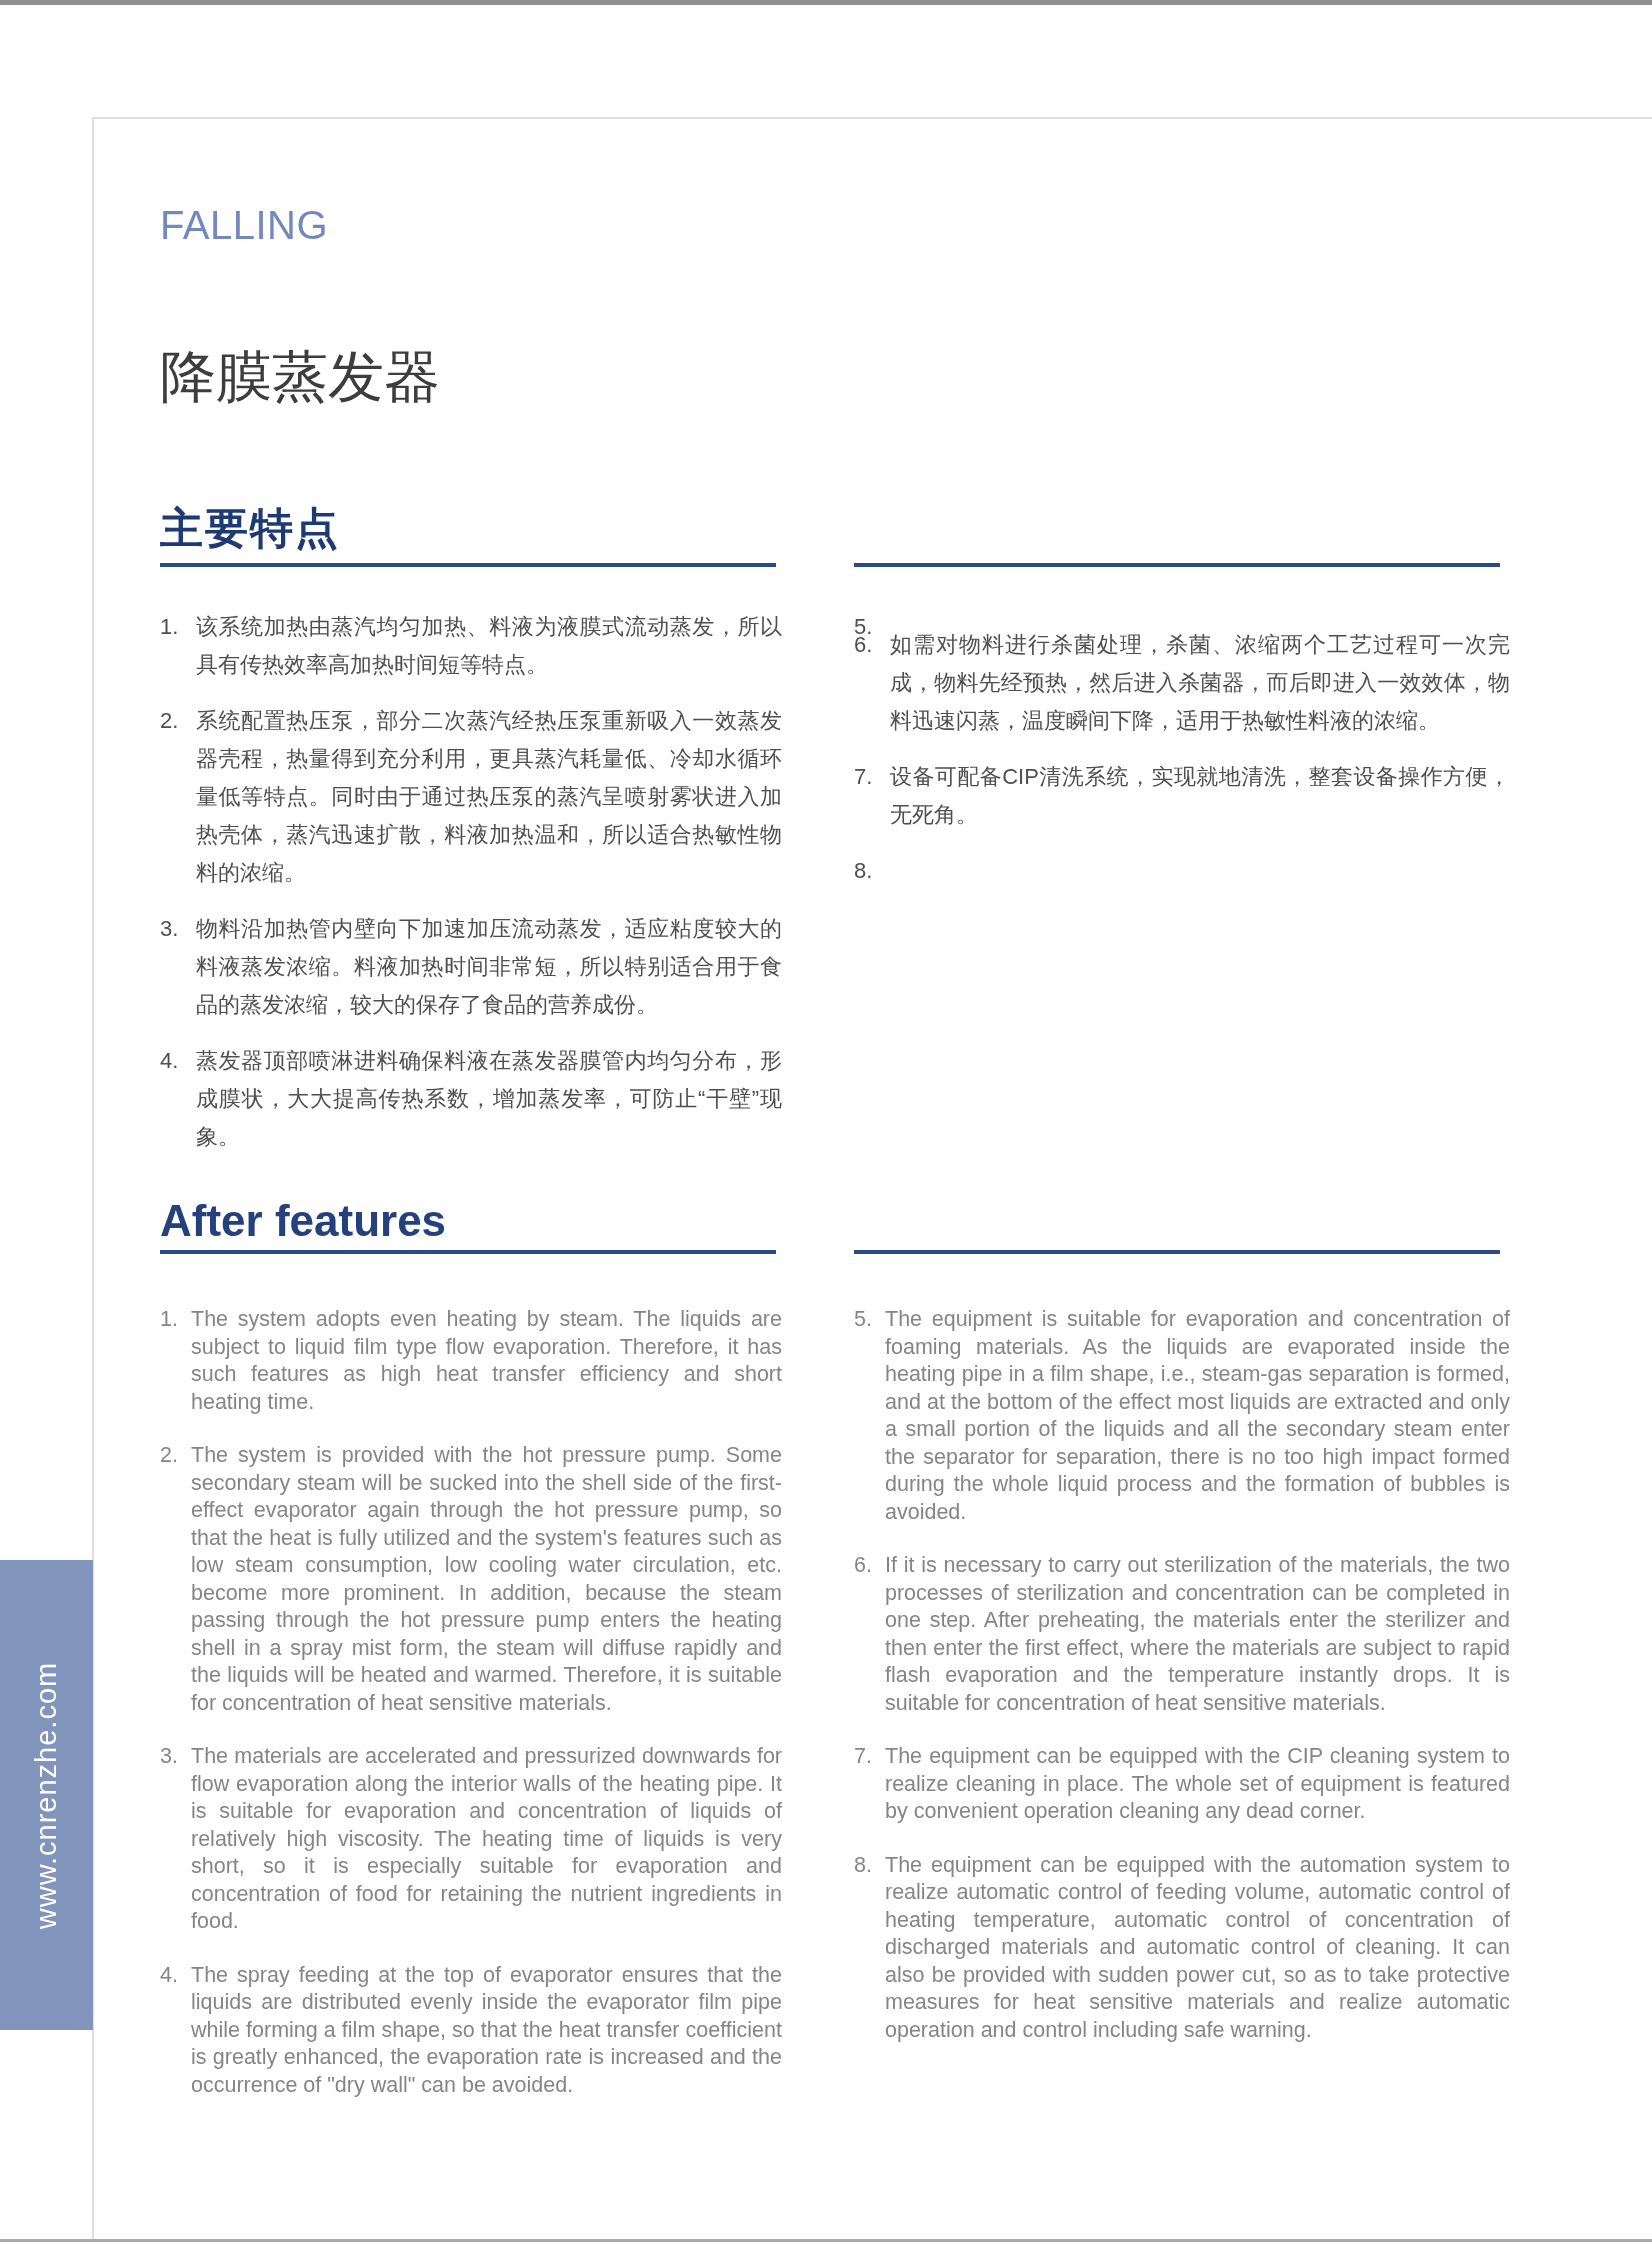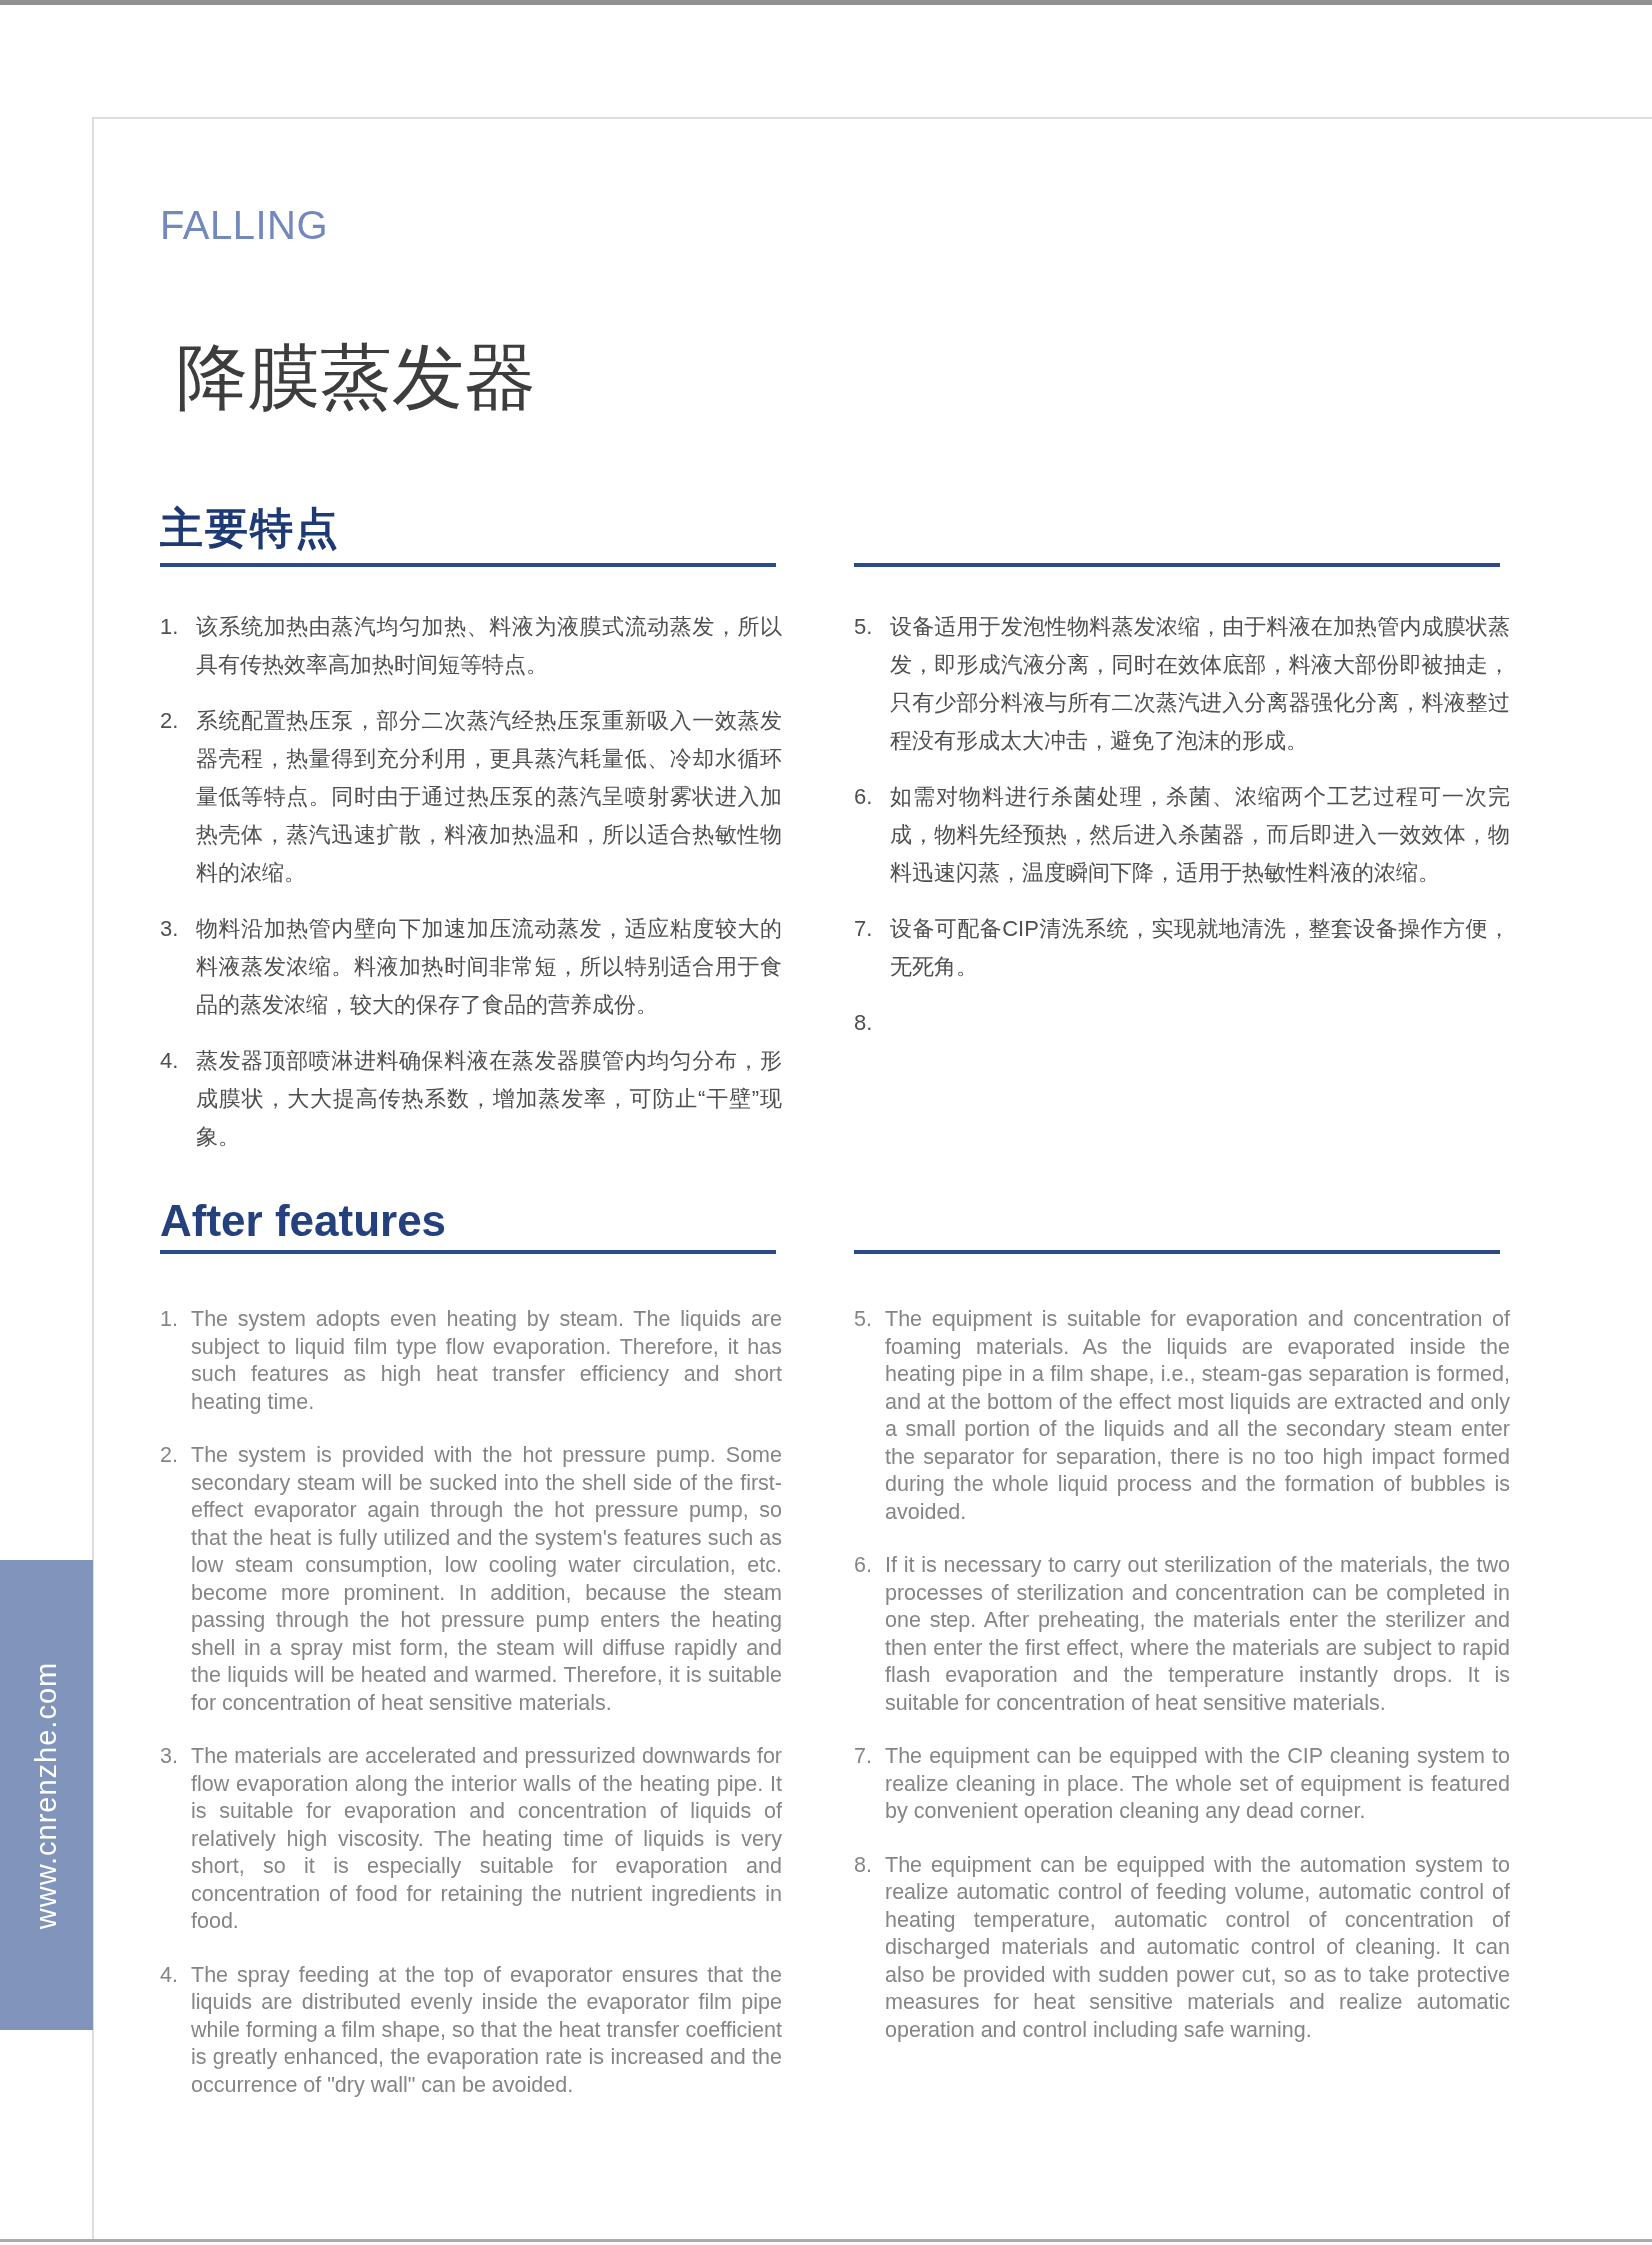--- a/index.html
+++ b/index.html
@@ -19,22 +19,22 @@
   .sidebar-url{
     transform:rotate(-90deg);white-space:nowrap;color:#ffffff;
     font-size:29px;letter-spacing:1px;font-weight:400;
   }
 
   .title-en{
     position:absolute;left:160px;top:192px;color:#7389be;
     font-size:40px;line-height:67px;letter-spacing:0.5px;font-weight:400;
   }
   .title-cn{
-    position:absolute;left:176px;top:346px;color:#3d3d3d;
-    font-size:72px;line-height:62px;font-weight:400;
+    position:absolute;left:160px;top:346px;color:#3d3d3d;
+    font-size:56px;line-height:62px;font-weight:400;
   }
 
   .heading-cn{
     position:absolute;left:160px;top:500px;color:#1d3a74;
     font-size:43px;font-weight:bold;letter-spacing:2px;text-align:right;
   }
   .heading-en{
     position:absolute;left:160px;top:1196px;color:#24417e;
     font-size:44px;font-weight:bold;letter-spacing:0px;
   }
@@ -84,21 +84,21 @@
 <div class="rule rule-cn-right"></div>
 
 <div class="list list-cn-left">
   <p class="cn-item"><span class="num">1.</span><span>该系统加热由蒸汽均匀加热、料液为液膜式流动蒸发，所以具有传热效率高加热时间短等特点。</span></p>
   <p class="cn-item"><span class="num">2.</span><span>系统配置热压泵，部分二次蒸汽经热压泵重新吸入一效蒸发器壳程，热量得到充分利用，更具蒸汽耗量低、冷却水循环量低等特点。同时由于通过热压泵的蒸汽呈喷射雾状进入加热壳体，蒸汽迅速扩散，料液加热温和，所以适合热敏性物料的浓缩。</span></p>
   <p class="cn-item"><span class="num">3.</span><span>物料沿加热管内壁向下加速加压流动蒸发，适应粘度较大的料液蒸发浓缩。料液加热时间非常短，所以特别适合用于食品的蒸发浓缩，较大的保存了食品的营养成份。</span></p>
   <p class="cn-item"><span class="num">4.</span><span>蒸发器顶部喷淋进料确保料液在蒸发器膜管内均匀分布，形成膜状，大大提高传热系数，增加蒸发率，可防止“干壁”现象。</span></p>
 </div>
 
 <div class="list list-cn-right">
-  <p class="cn-item"><span class="num">5.</span><span>设备适用于发泡性物料蒸发浓缩，由于料液在加热管内成膜状蒸发，即形成汽液分离，同时在效体底部，料液大部份即被抽走，只有少部分料液与所有二次蒸汽进入分离器强化分离，料液整过程没有形成太大冲击，避免了泡沫的形成。</span></p>
+  <p class="cn-item"><span class="num">5.</span></p>
   <p class="cn-item"><span class="num">6.</span><span>如需对物料进行杀菌处理，杀菌、浓缩两个工艺过程可一次完成，物料先经预热，然后进入杀菌器，而后即进入一效效体，物料迅速闪蒸，温度瞬间下降，适用于热敏性料液的浓缩。</span></p>
   <p class="cn-item"><span class="num">7.</span><span>设备可配备CIP清洗系统，实现就地清洗，整套设备操作方便，无死角。</span></p>
   <p class="cn-item"><span class="num">8.</span></p>
 </div>
 
 <div class="heading-en">After features</div>
 <div class="rule rule-en-left"></div>
 <div class="rule rule-en-right"></div>
 
 <div class="list list-en-left">

